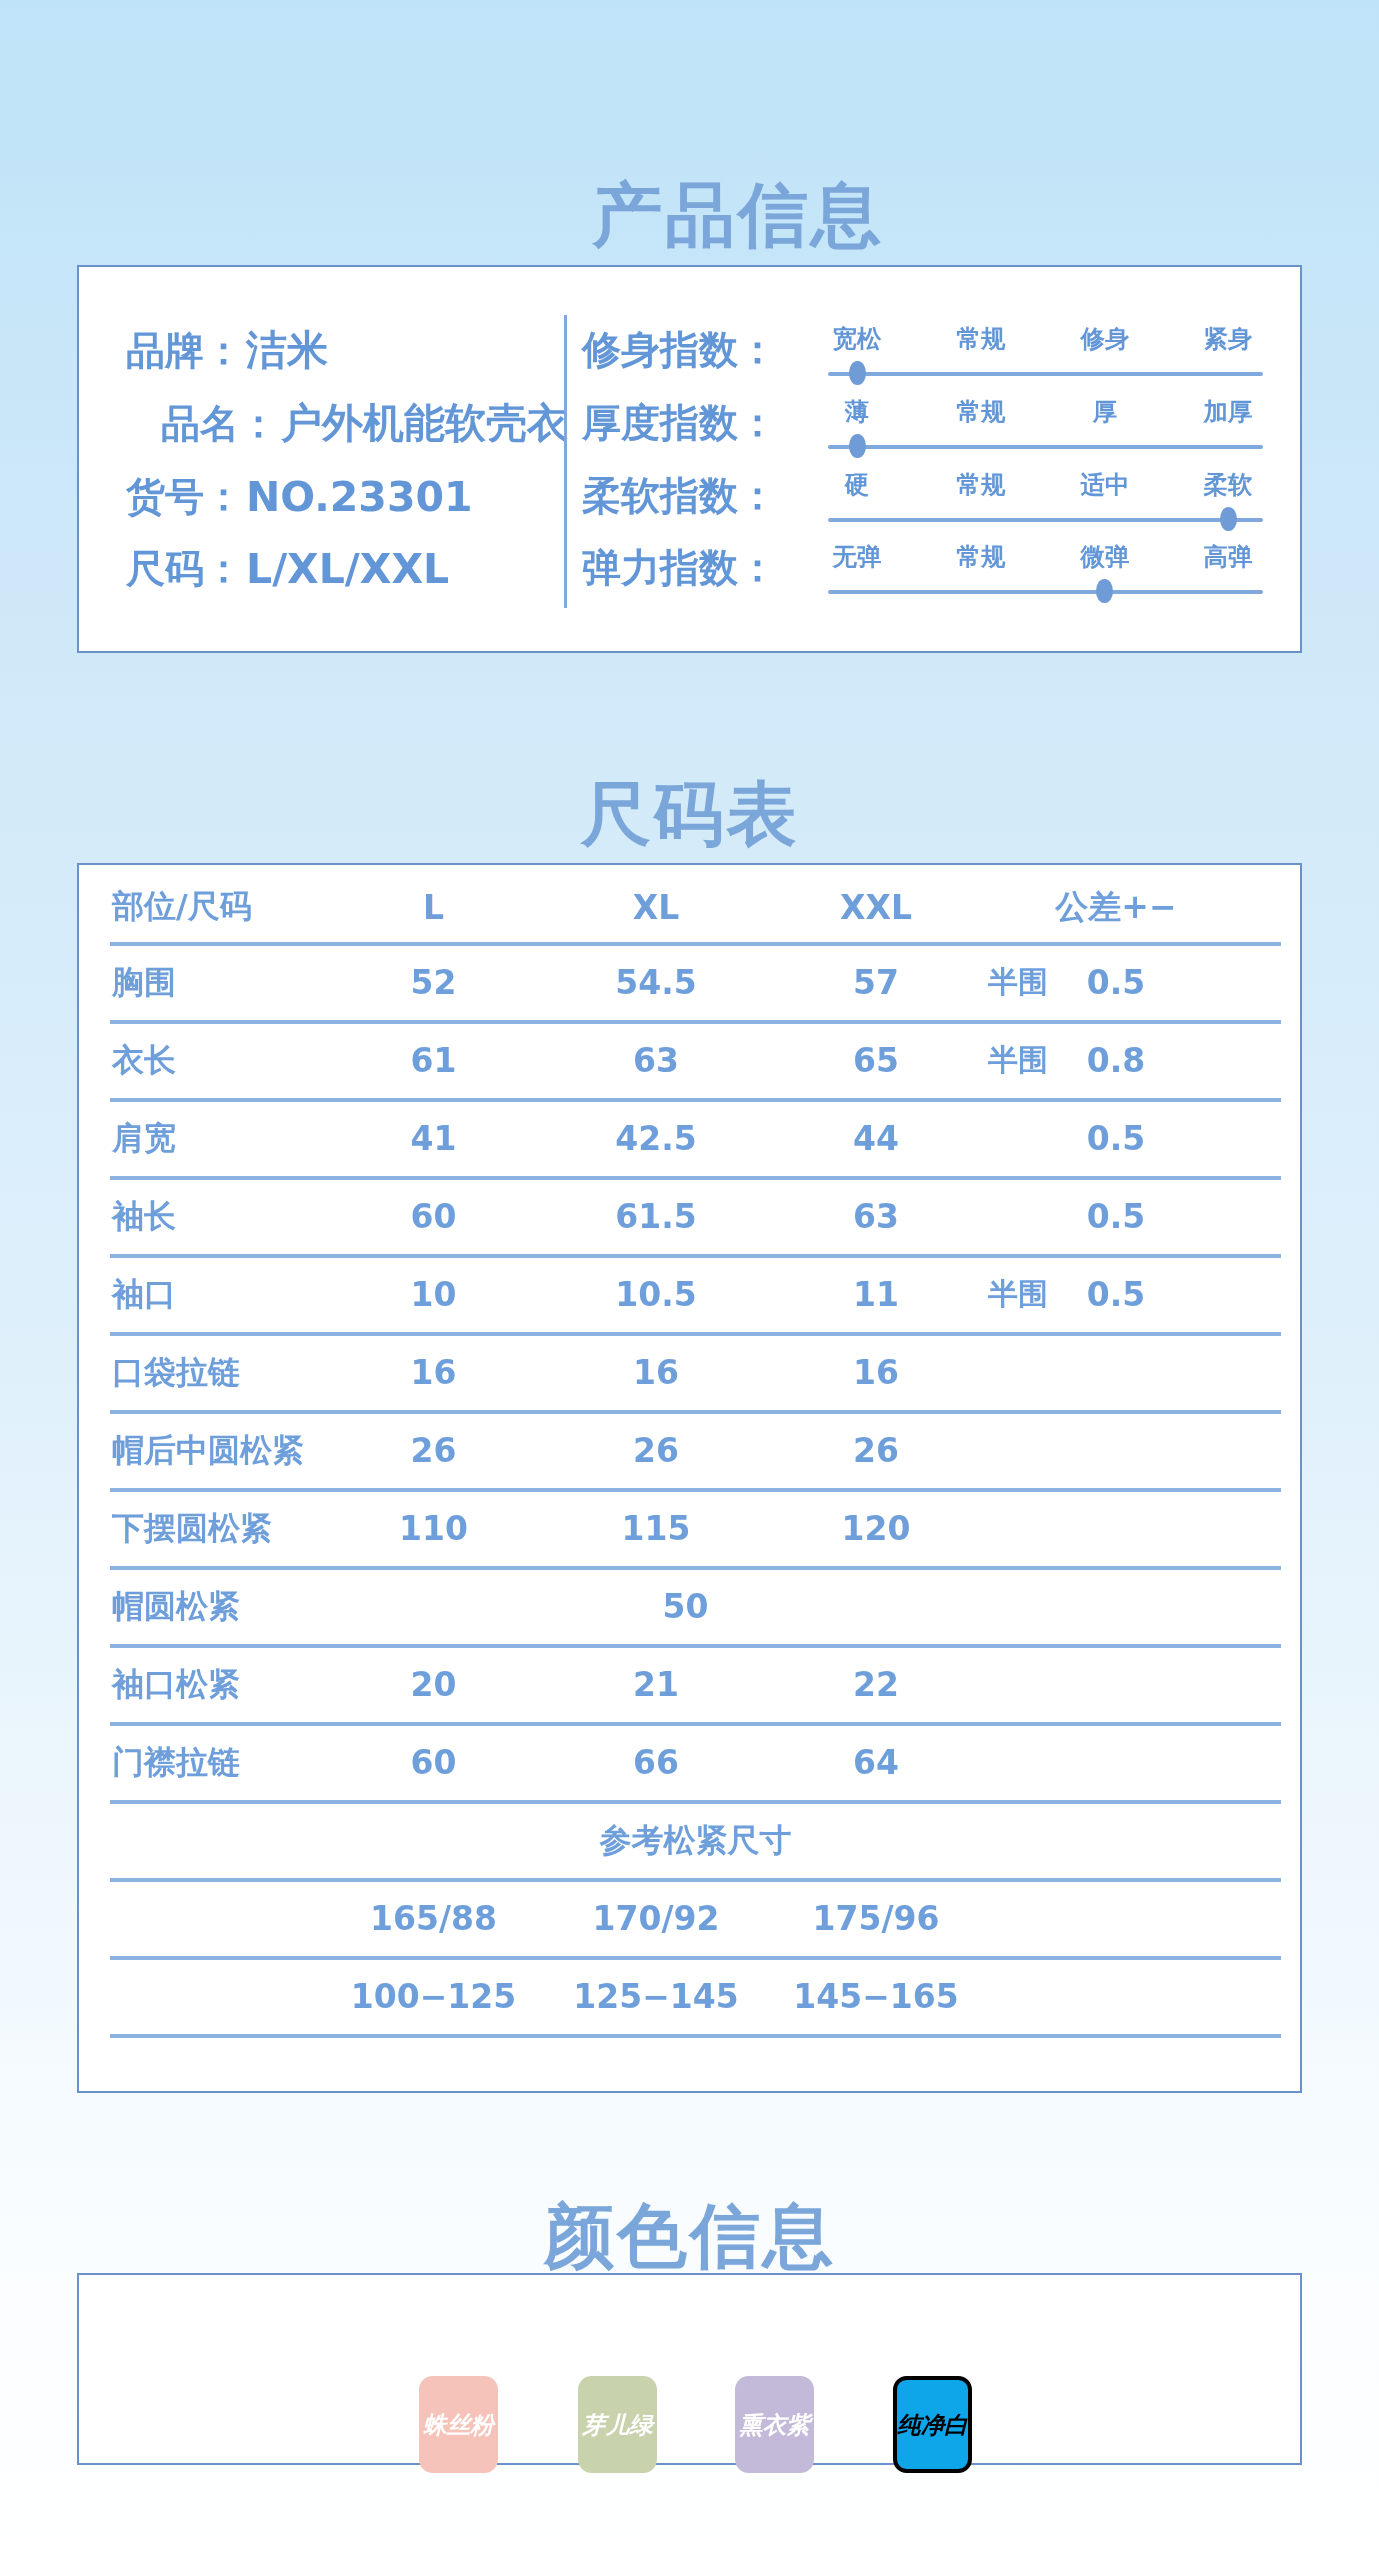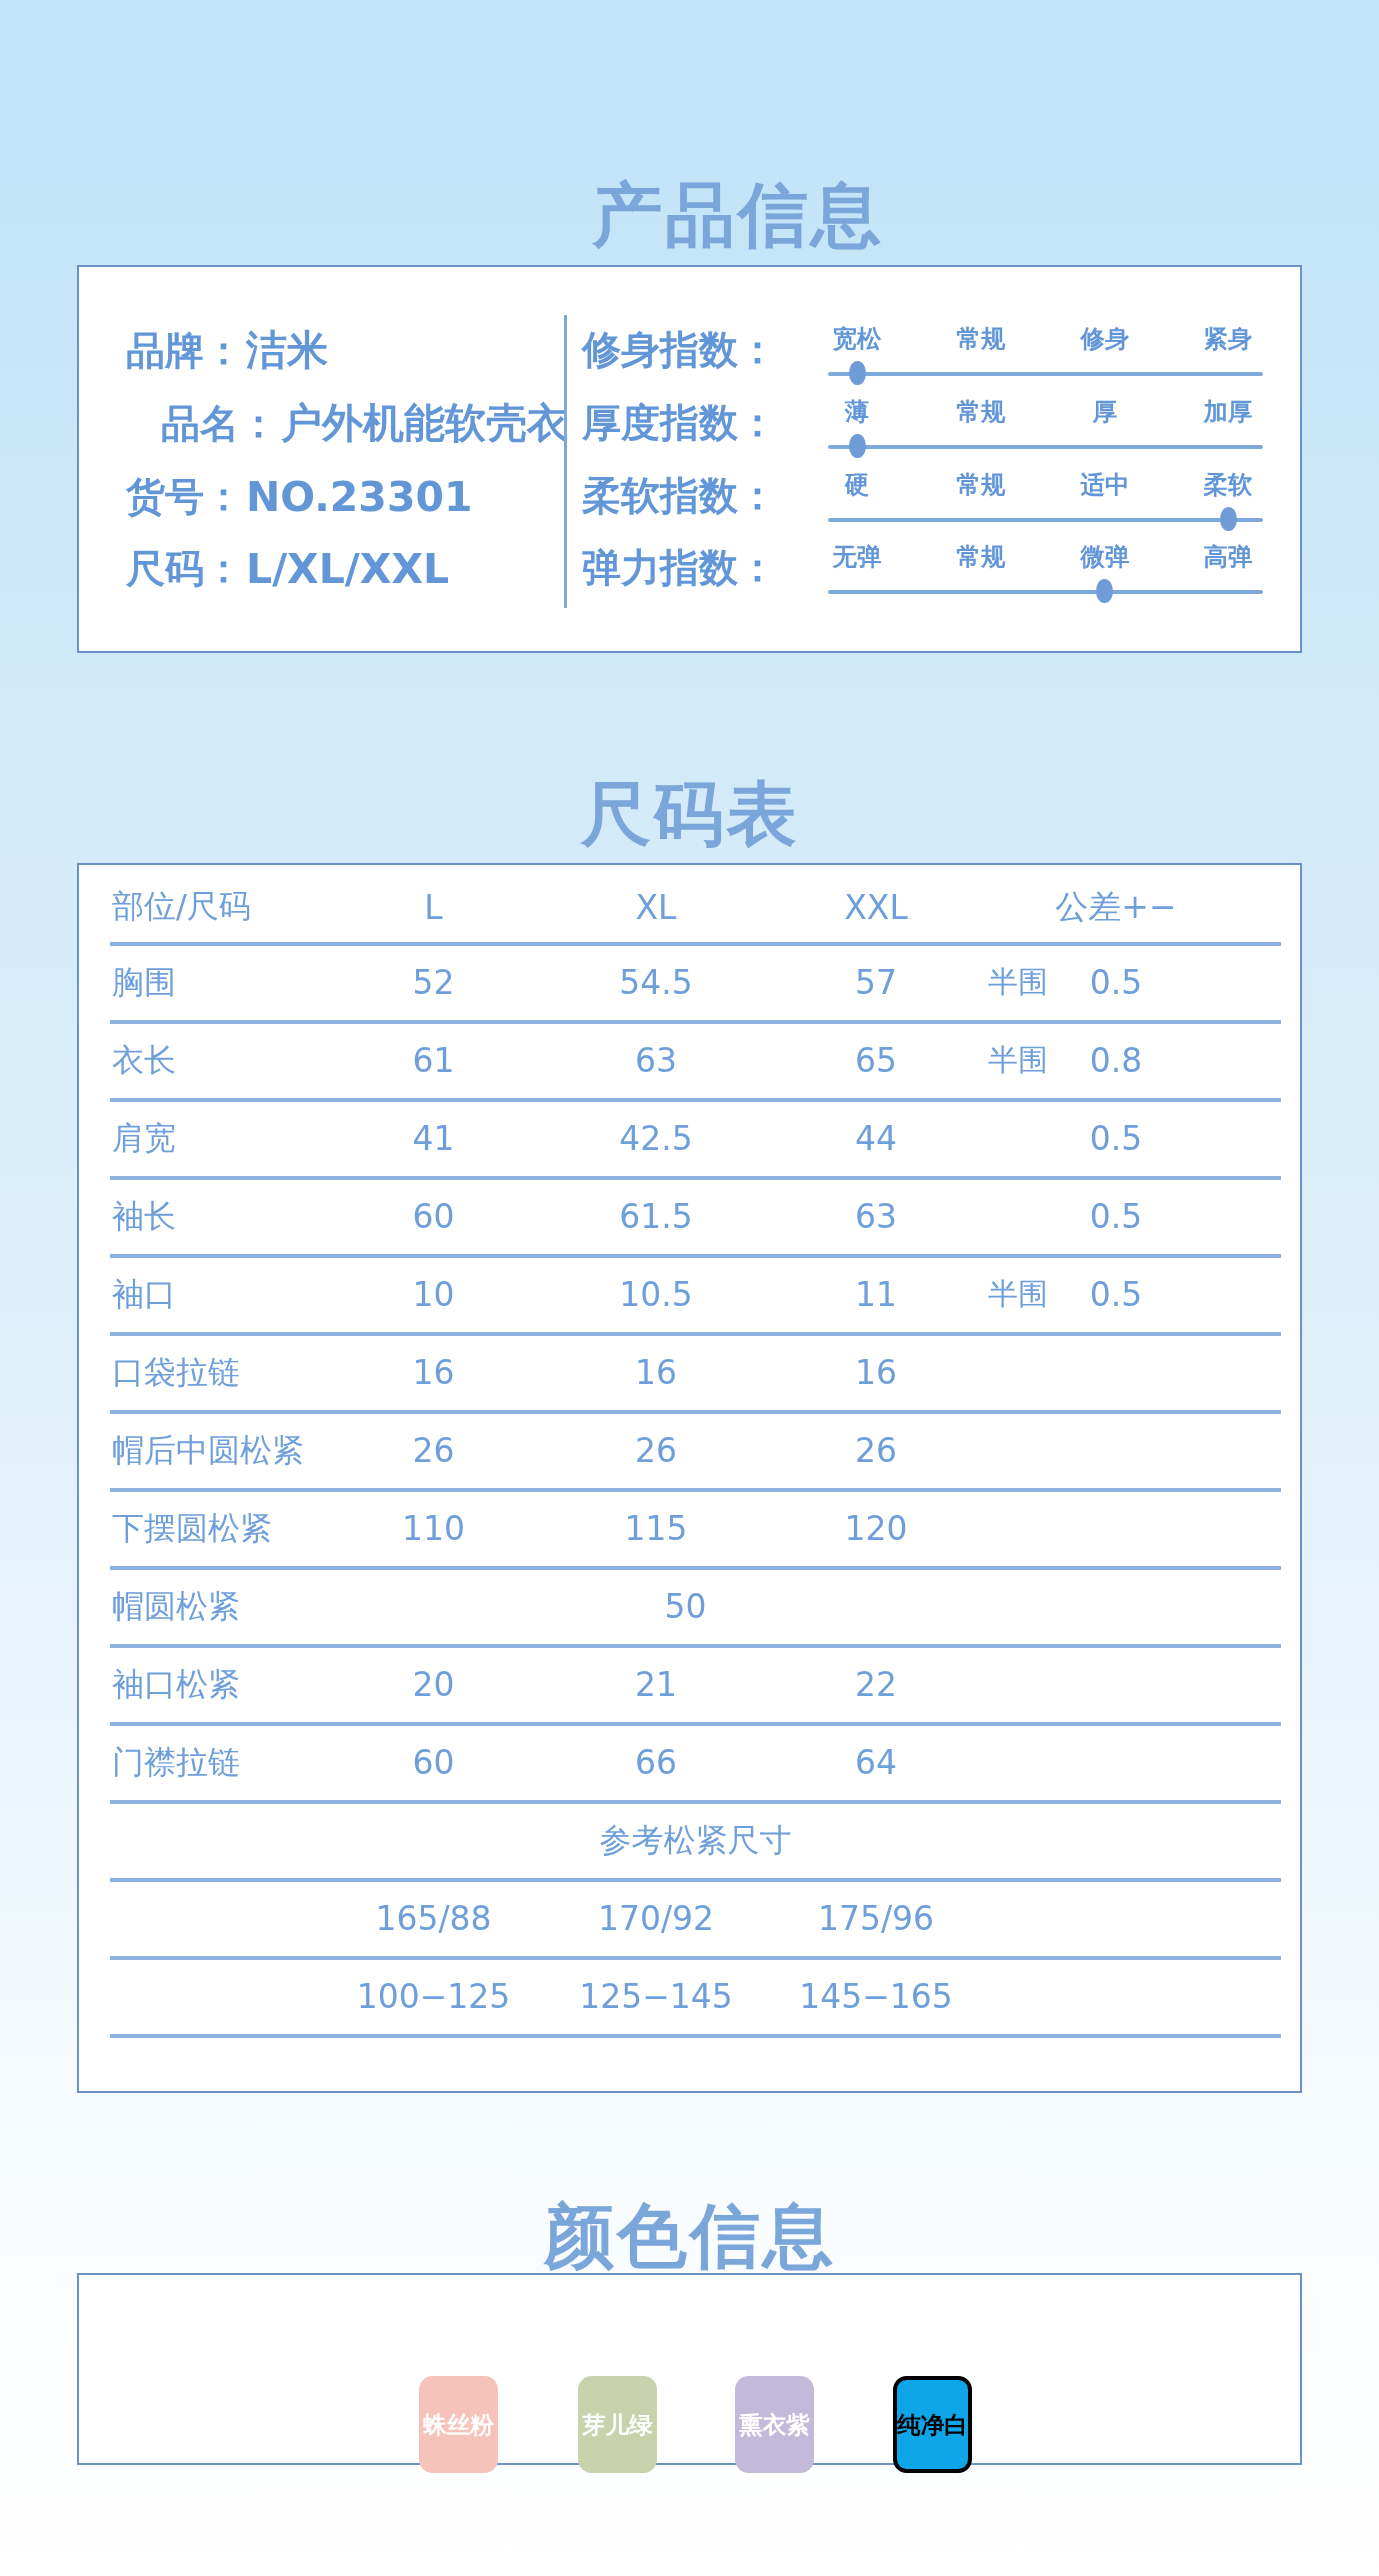--- a/index.html
+++ b/index.html
@@ -30,35 +30,35 @@
   .field-label{display:inline-block;width:120px;font-size:39px;font-weight:700;color:var(--text-blue);white-space:nowrap;}
   .field-value{font-size:41px;font-weight:700;color:var(--text-blue);white-space:nowrap;}
   .info-divider{position:absolute;left:485px;top:48px;width:2.9px;height:293px;background:var(--line-blue);}
   .index-row{position:absolute;left:503px;width:690px;height:78px;}
   .index-label{position:absolute;left:0;top:50%;transform:translateY(-50%);font-size:39px;font-weight:700;color:var(--text-blue);white-space:nowrap;}
   .index-slider{position:absolute;left:246px;top:0;width:435px;height:78px;}
   .tick-label{position:absolute;transform:translateX(-50%);font-size:24.4px;font-weight:700;color:var(--text-blue);white-space:nowrap;}
   .slider-line{position:absolute;left:0;width:435px;height:3.9px;border-radius:2px;background:var(--line-blue);}
   .slider-dot{position:absolute;width:16.6px;height:24.4px;border-radius:50%;background:var(--dot-blue);}
   
-  #size-box{top:863px;height:1230px;}
+  #size-box{top:863px;height:1230px;font-weight:bold;}
   #size-table{position:absolute;left:31px;top:7.8px;width:1171px;}
   .t-row{
     display:grid;
     grid-template-columns:211px 225px 220px 220px 64px 132px 99px;
     align-items:center;
     height:74px;
     border-bottom:4.9px solid var(--rule-blue);
   }
   .t-row.header{height:69px;}
   .t-cell{font-size:33px;color:var(--table-blue);text-align:center;white-space:nowrap;}
   .t-cell.part{text-align:left;font-size:32px;padding-left:2px;}
   .t-cell.tol-l{font-size:30px;}
   
-  #color-box{top:2273px;height:192px;}
+  #color-box{top:2273px;height:192px;font-style:italic;}
   .color-swatch{
     position:absolute;top:101px;width:79px;height:97px;border-radius:13.7px;
     display:flex;align-items:center;justify-content:center;
     box-sizing:border-box;
   }
   .swatch-label{font-size:23.5px;font-weight:700;white-space:nowrap;}
 </style>
 </head>
 <body>
 

